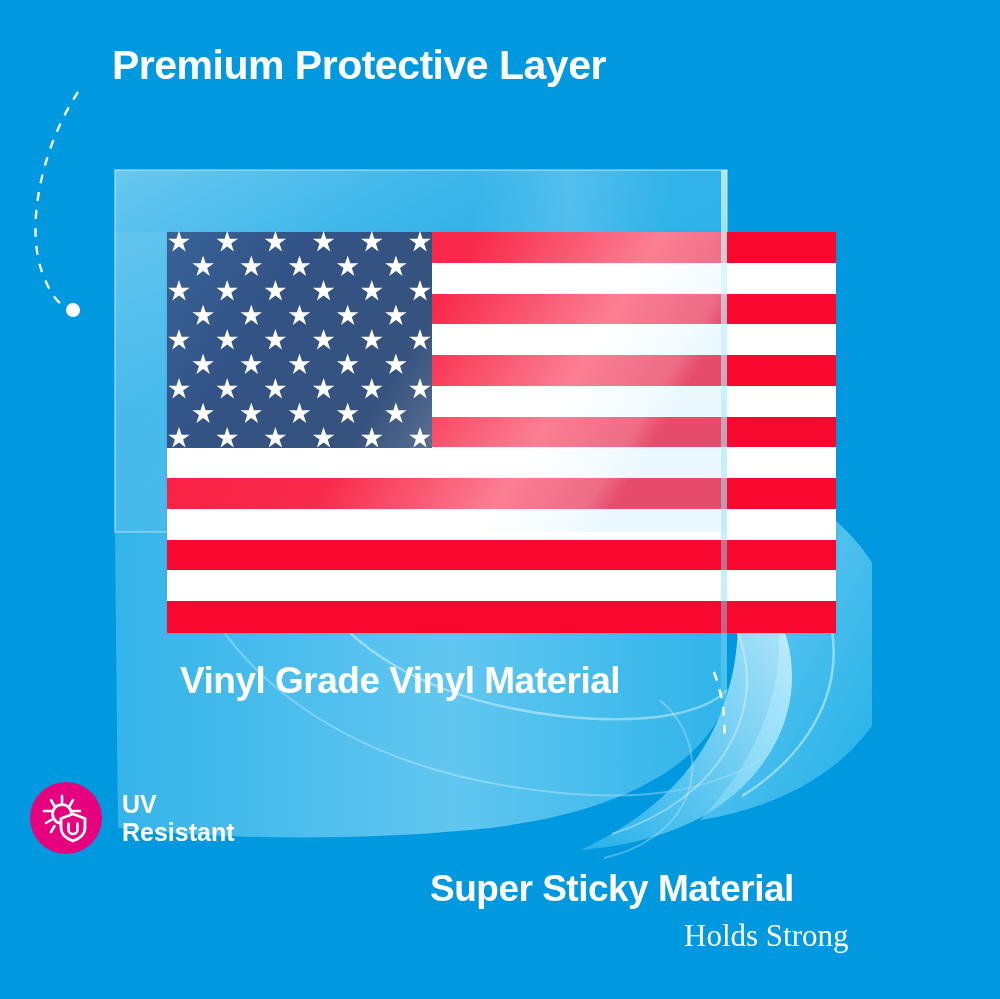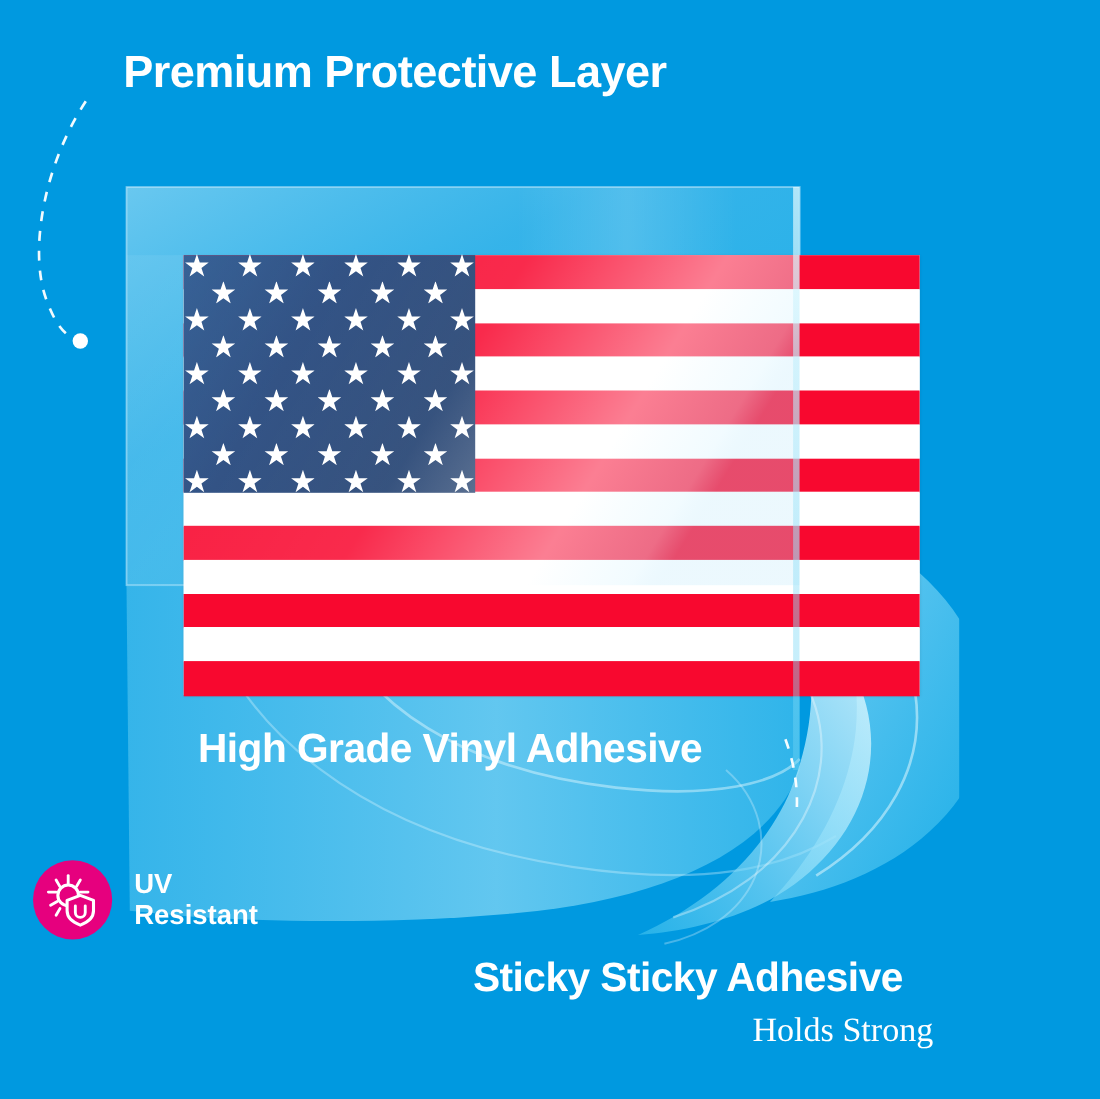--- a/index.html
+++ b/index.html
@@ -246,23 +246,23 @@
     <path d="M714 672 C722 694 726 716 724 742"></path>
   </svg>
 
   <svg class="arc" id="arc-bottom" style="left:0;top:0;width:1000px;height:999px;" viewBox="0 0 1000 999" xmlns="http://www.w3.org/2000/svg">
     <circle cx="912" cy="685" r="7"></circle>
     <path d="M917 693 C950 740 958 800 936 850 C924 878 912 892 906 898"></path>
   </svg>
 
   <div class="hl-title" id="title-premium">Premium Protective Layer</div>
 
-  <div class="hl-title" id="title-vinyl">High Grade Vinyl Adhesive</div>
-
-  <div class="hl-title" id="title-adhesive">Sticky Sticky Adhesive</div>
+  <div class="hl-title" id="title-vinyl">Vinyl Grade Vinyl Material</div>
+
+  <div class="hl-title" id="title-adhesive">Super Sticky Material</div>
   <div class="hl-sub" id="sub-holds">Holds Strong</div>
 
   <div class="badge-row" id="badge-uv">
     <div class="badge-circle">
       <svg width="52" height="52" viewBox="0 0 52 52" xmlns="http://www.w3.org/2000/svg">
         <g stroke="#ffffff" stroke-width="2.6" stroke-linecap="round" fill="none">
           <line x1="22" y1="4" x2="22" y2="11"></line>
           <line x1="11" y1="8" x2="14.5" y2="14"></line>
           <line x1="33" y1="8" x2="29.5" y2="14"></line>
           <line x1="4" y1="19" x2="11" y2="19"></line>

